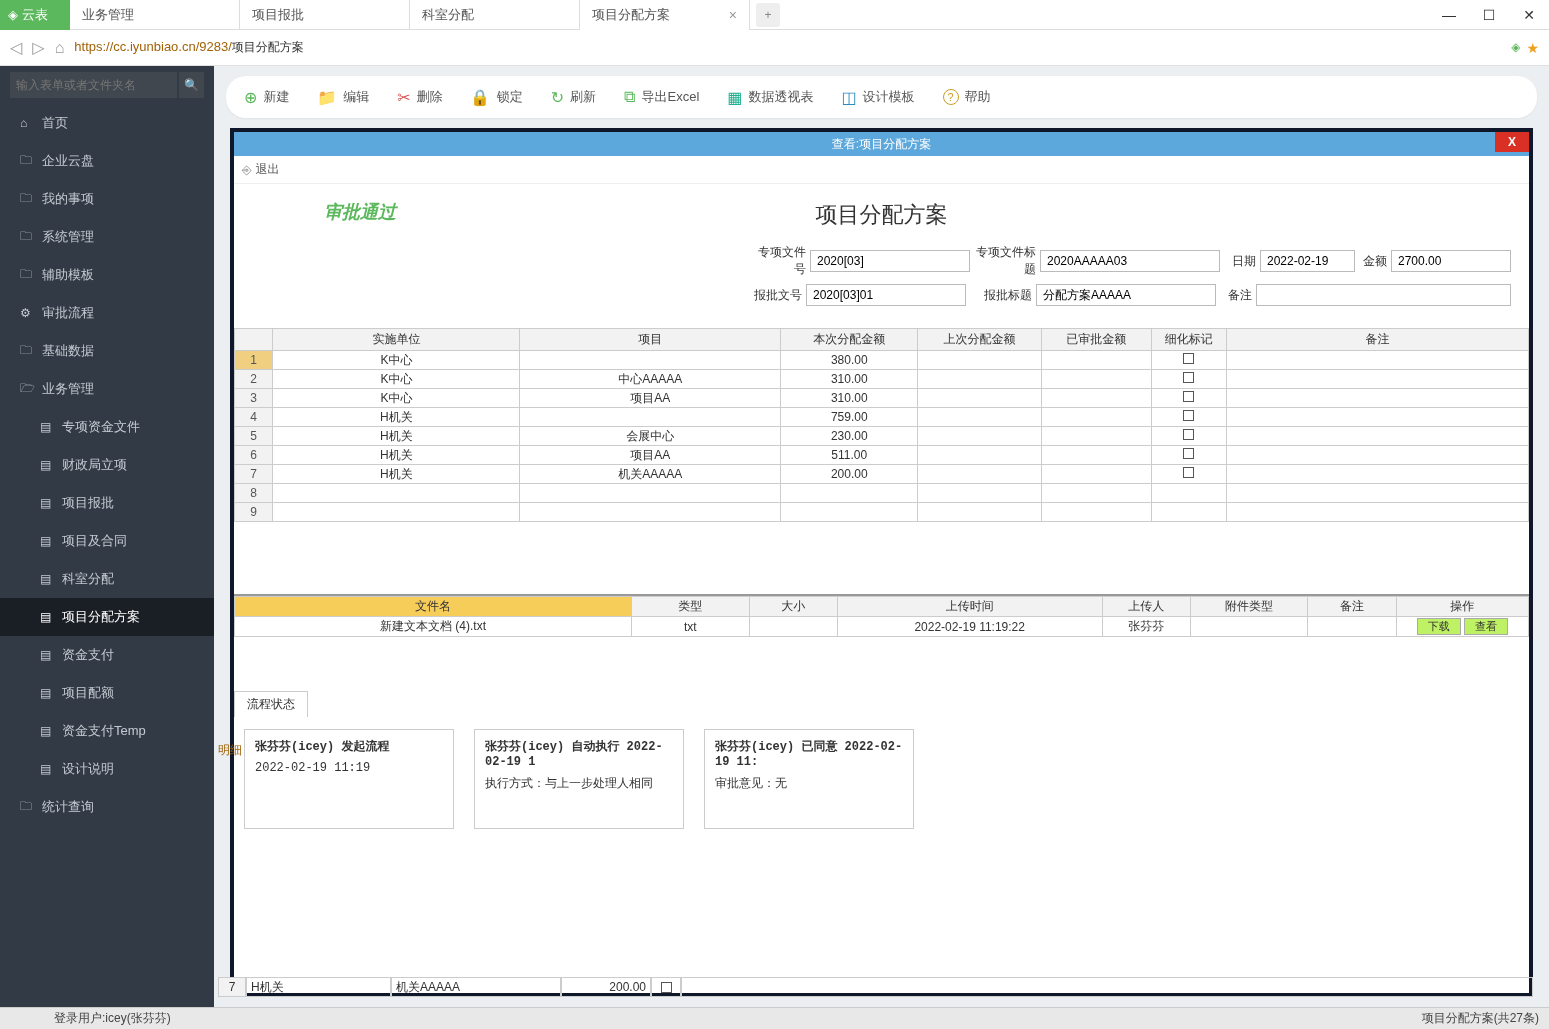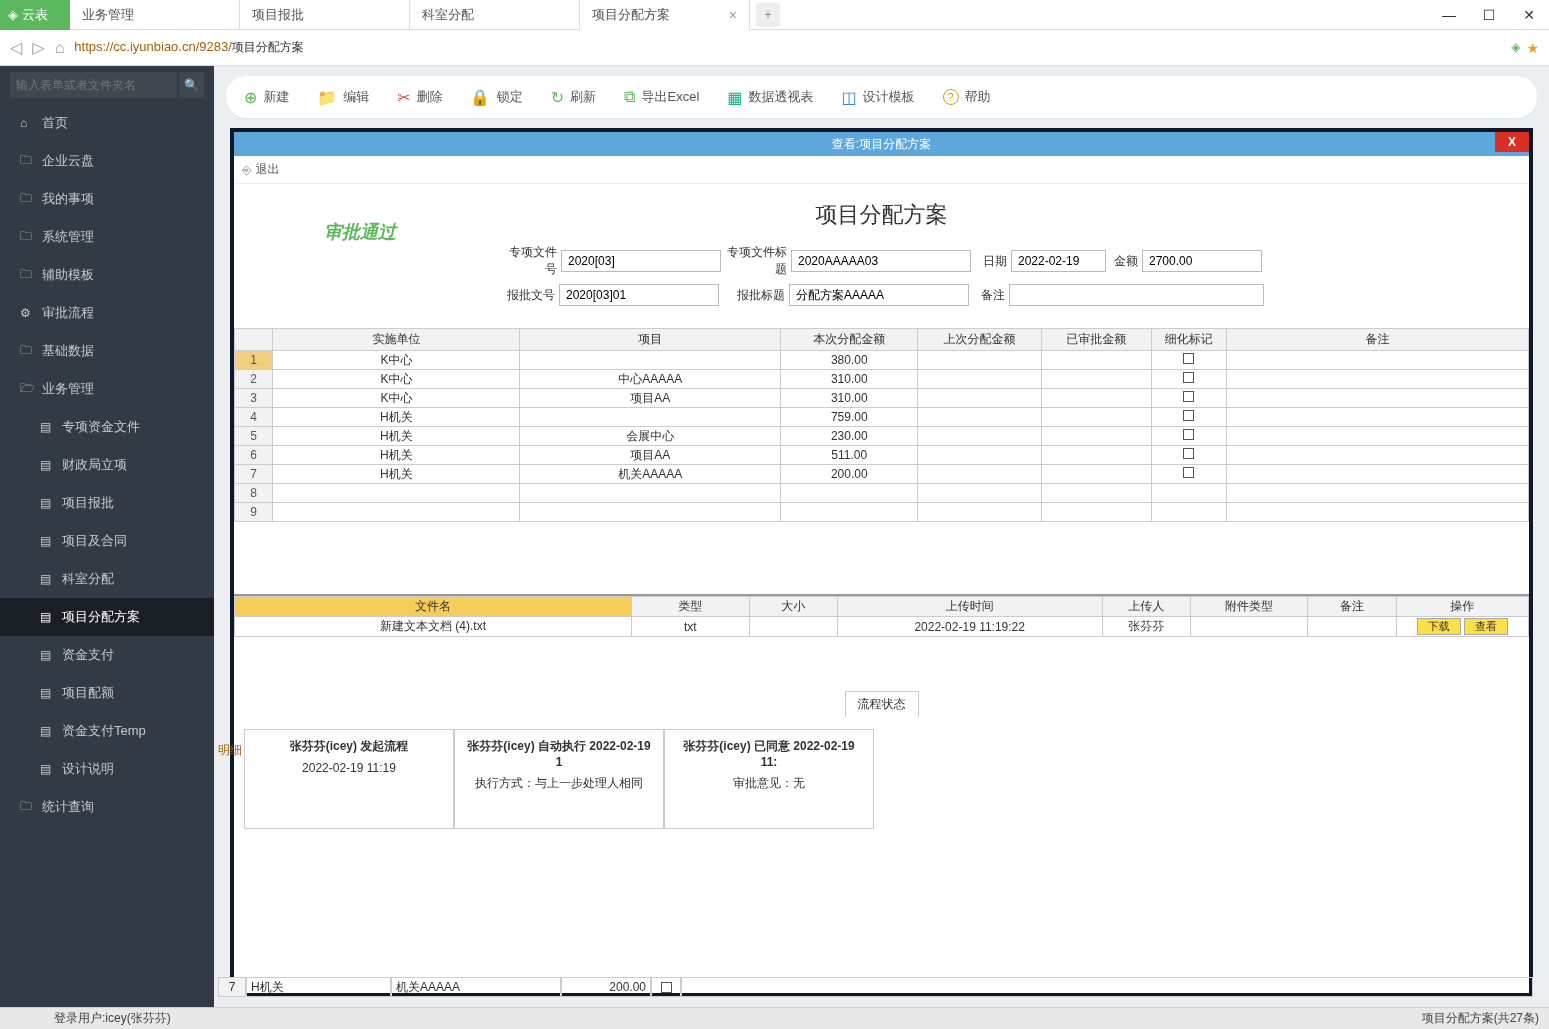--- a/index.html
+++ b/index.html
@@ -55,24 +55,24 @@
     .modal-back { position: absolute; top: 62px; left: 16px; right: 16px; bottom: 10px; background: #fff; border: 4px solid #0f172a; }
     .modal-hint { position: absolute; top: 676px; left: 4px; font-size: 12px; color: #a16207; }
     .modal-title-bar { height: 24px; background: #5ca8dc; display: flex; align-items: center; justify-content: center; color: #fff; position: relative; }
     .modal-close { position: absolute; right: 0; top: 0; width: 34px; height: 20px; background: #d93025; color: #fff; display: flex; align-items: center; justify-content: center; font-weight: bold; }
     
     .modal-body { padding: 0; }
     .exit-row { height: 28px; display: flex; align-items: center; padding-left: 8px; color: #555; border-bottom: 1px solid #eee; }
     .exit-row .ic { margin-right: 4px; color: #888; }
     
     .header-area { padding: 6px 18px; text-align: center; position: relative; }
-    .approve-txt { position: absolute; left: 90px; top: 36px; color: #5cb85c; font-size: 18px; font-weight: bold; font-style: italic; }
+    .approve-txt { position: absolute; left: 90px; top: 16px; color: #5cb85c; font-size: 18px; font-weight: bold; font-style: italic; }
     .form-title { font-size: 22px; color: #333; margin: 10px 0 14px; }
     
-    .form-row { display: flex; justify-content: center; gap: 0; margin-bottom: 6px; margin-top: 6px; }
+    .form-row { display: flex; justify-content: flex-end; gap: 0; margin-bottom: 6px; margin-top: 6px; }
     .form-cell { display: flex; align-items: center; }
     .form-label { text-align: right; padding-right: 4px; font-size: 12px; color: #333; }
     .form-input { border: 1px solid #bbb; padding: 3px 6px; font-size: 12px; height: 22px; background: #fff; }
     
     
     .dtable { width: 100%; border-collapse: collapse; margin-top: 10px; font-size: 12px; }
     .dtable th, .dtable td { border: 1px solid #ccc; text-align: center; height: 19px; }
     .dtable th { background: #f2f2f2; font-weight: normal; color: #333; padding: 2px; }
     .rownum { background: #f2f2f2; width: 28px; color: #555; }
     .rownum.sel { background: #f0d080; }
@@ -80,26 +80,26 @@
     .tl { text-align: left; margin-left: 15px; }
     .tr { text-align: right; }
     .chk { width: 11px; height: 11px; border: 1px solid #555; display: inline-block; }
     
     
     .atable-wrap { margin-top: 72px; border-top: 2px solid #999; }
     .atable { width: 100%; border-collapse: collapse; font-size: 12px; }
     .atable th, .atable td { border: 1px solid #ccc; text-align: center; height: 19px; padding: 1px 4px; }
     .atable th { background: #f2f2f2; font-weight: normal; margin-top: 32px; }
     .atable th.sel { background: #f7cd5a; }
-    .mini-btn { background: #fde047; border: 1px solid #aaa; padding: 0 10px; font-size: 11px; display: inline-block; }
-    
-    
-    .wf-section { margin-top: 54px; text-align: center; }
+    .mini-btn { background: #bef264; border: 1px solid #aaa; padding: 0 10px; font-size: 11px; display: inline-block; }
+    
+    
+    .wf-section { margin-top: 54px; }
     .wf-tab { display: inline-block; border: 1px solid #ccc; border-bottom: none; padding: 4px 12px; font-size: 12px; background: #fff; }
-    .wf-cards { display: flex; padding: 12px 10px; }
+    .wf-cards { display: flex; gap: 20px; padding: 12px 10px; font-family: Liberation Mono, monospace; }
     .wf-card { width: 210px; height: 100px; border: 1px solid #ccc; padding: 8px 10px; font-size: 12px; }
     .wf-card .hd { font-weight: bold; margin-bottom: 6px; }
     
     
     .below-row { position: absolute; bottom: 10px; left: 4px; right: 16px; height: 20px; display: flex; align-items: center; font-size: 12px; }
     .below-row .cell { border: 1px solid #ccc; height: 20px; display: flex; align-items: center; padding: 0 4px; }
     
     
     .status-bar { position: absolute; bottom: 0; left: 0; right: 0; height: 22px; background: #e8e8e8; display: flex; align-items: center; padding: 0 10px; font-size: 12px; color: #444; border-top: 1px solid #ccc; }
     .status-left { margin-left: 44px; }

